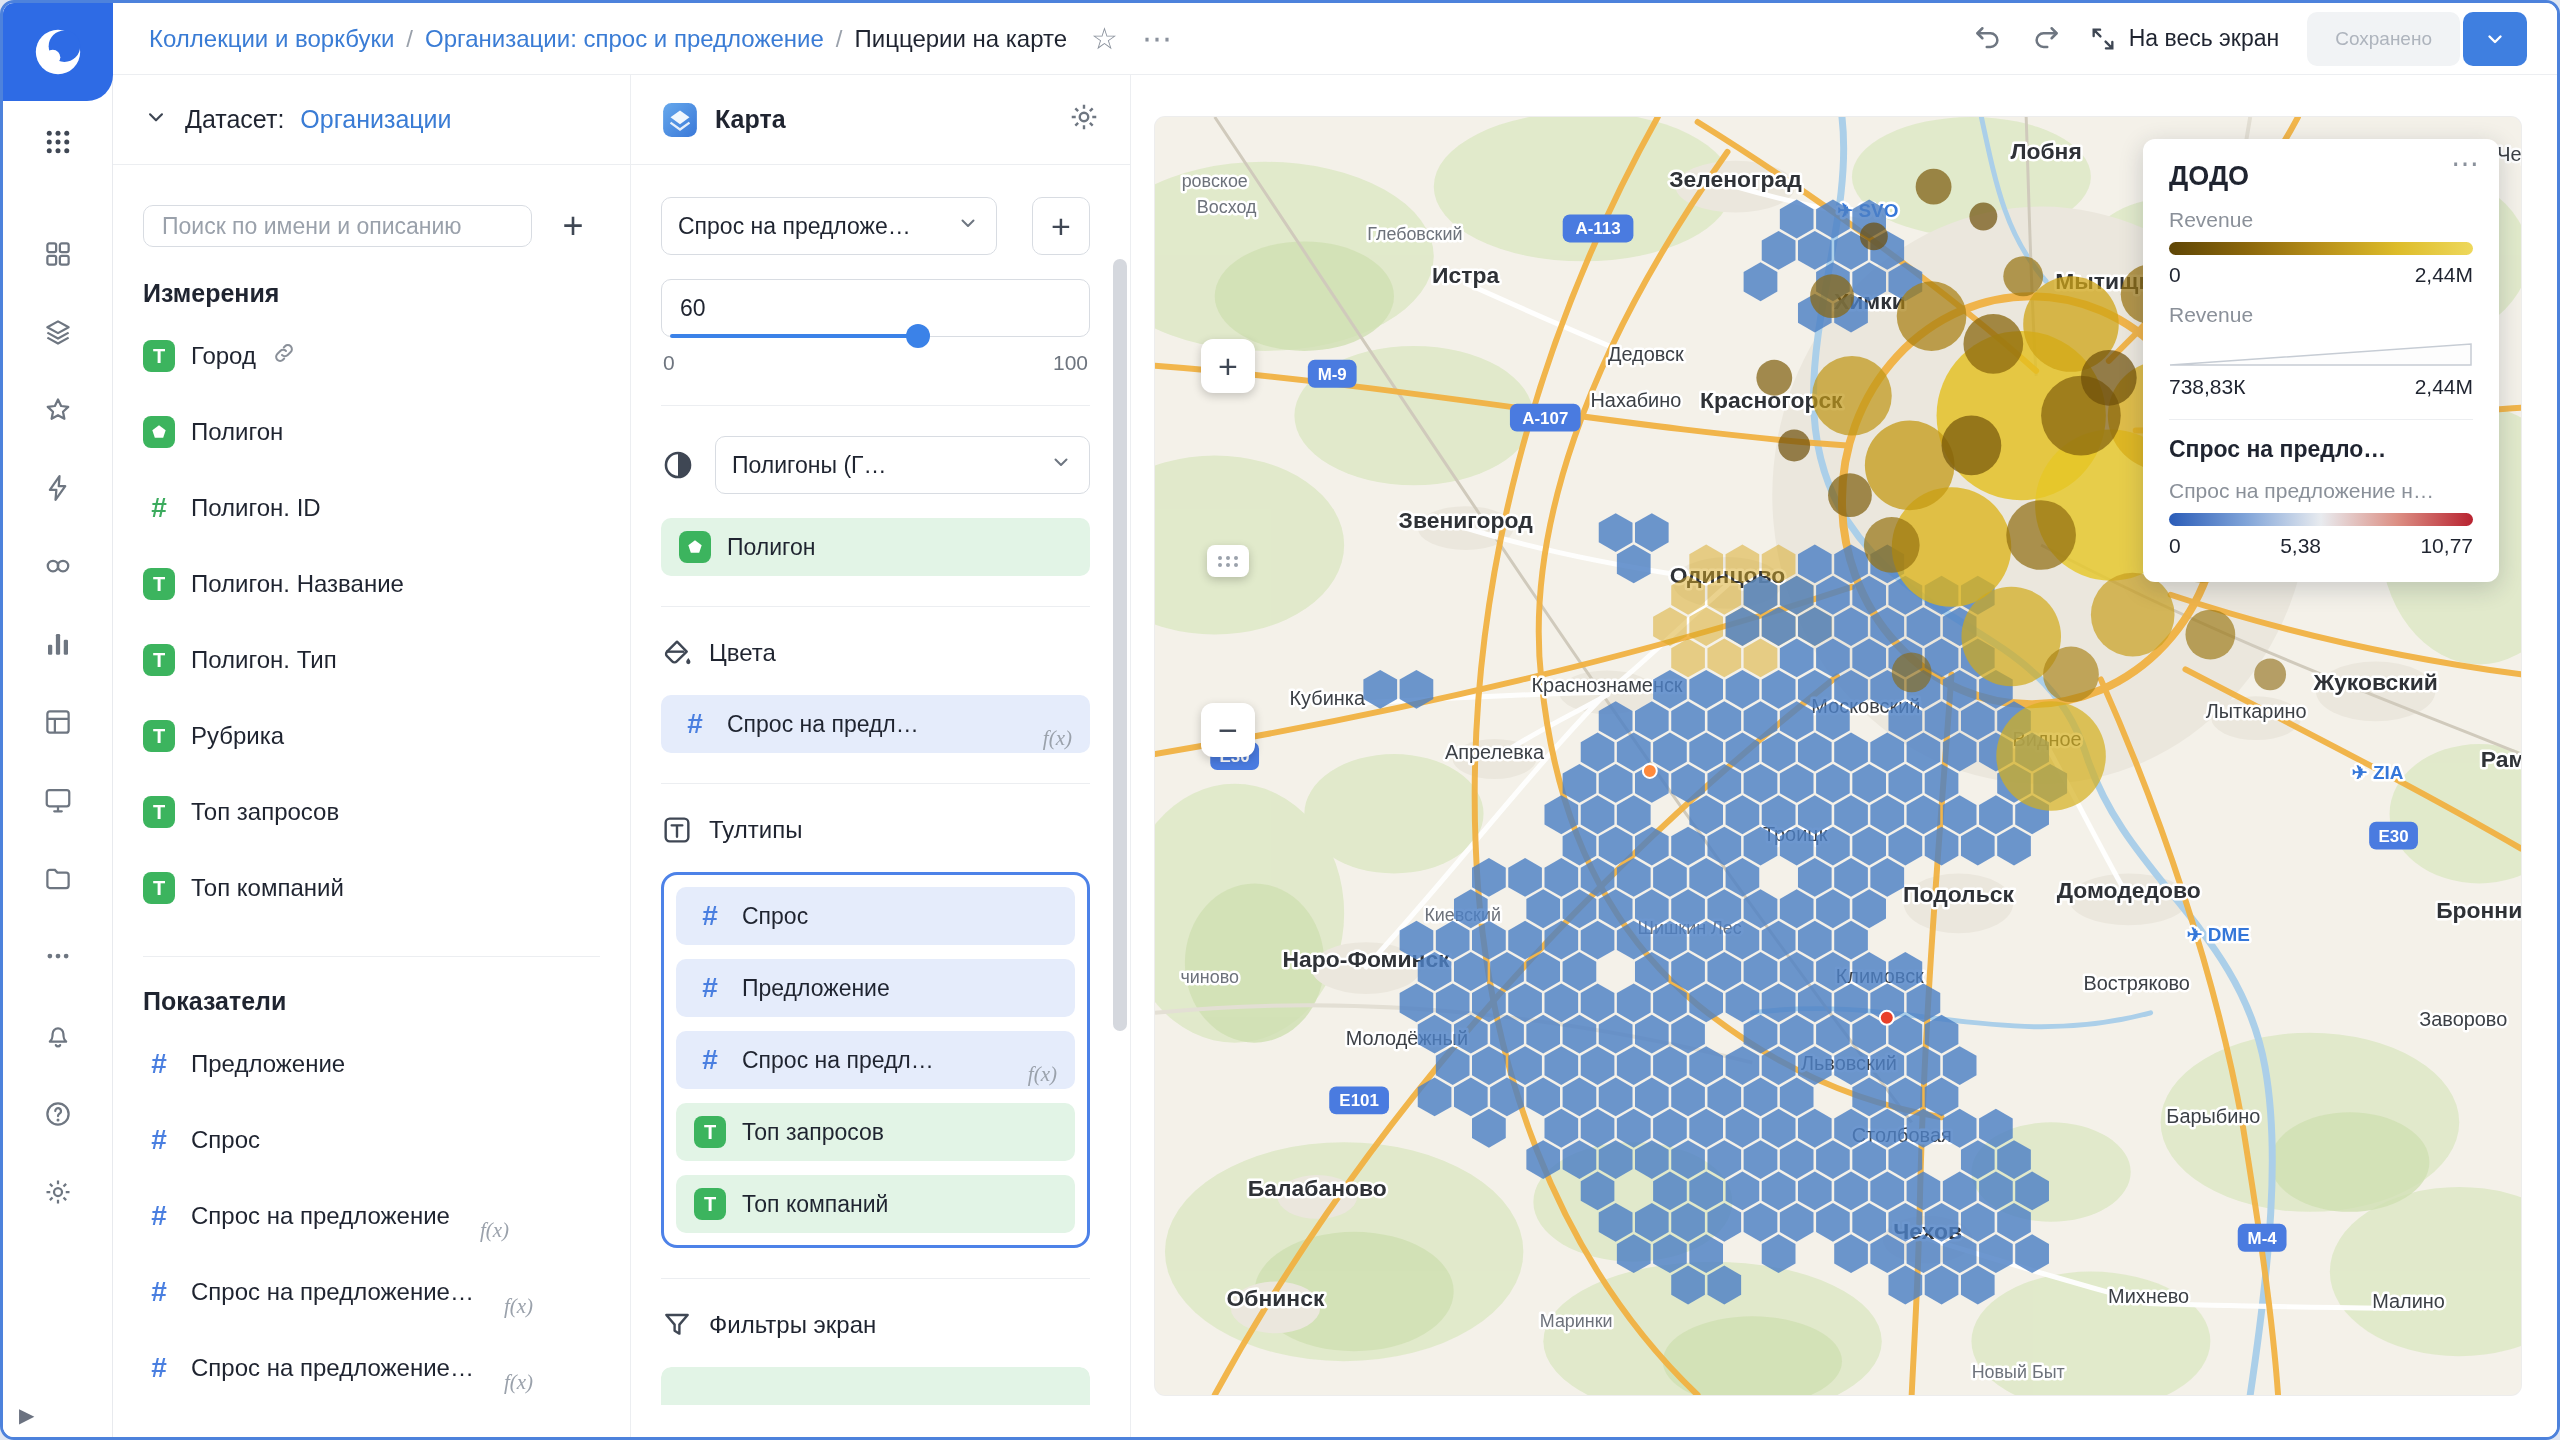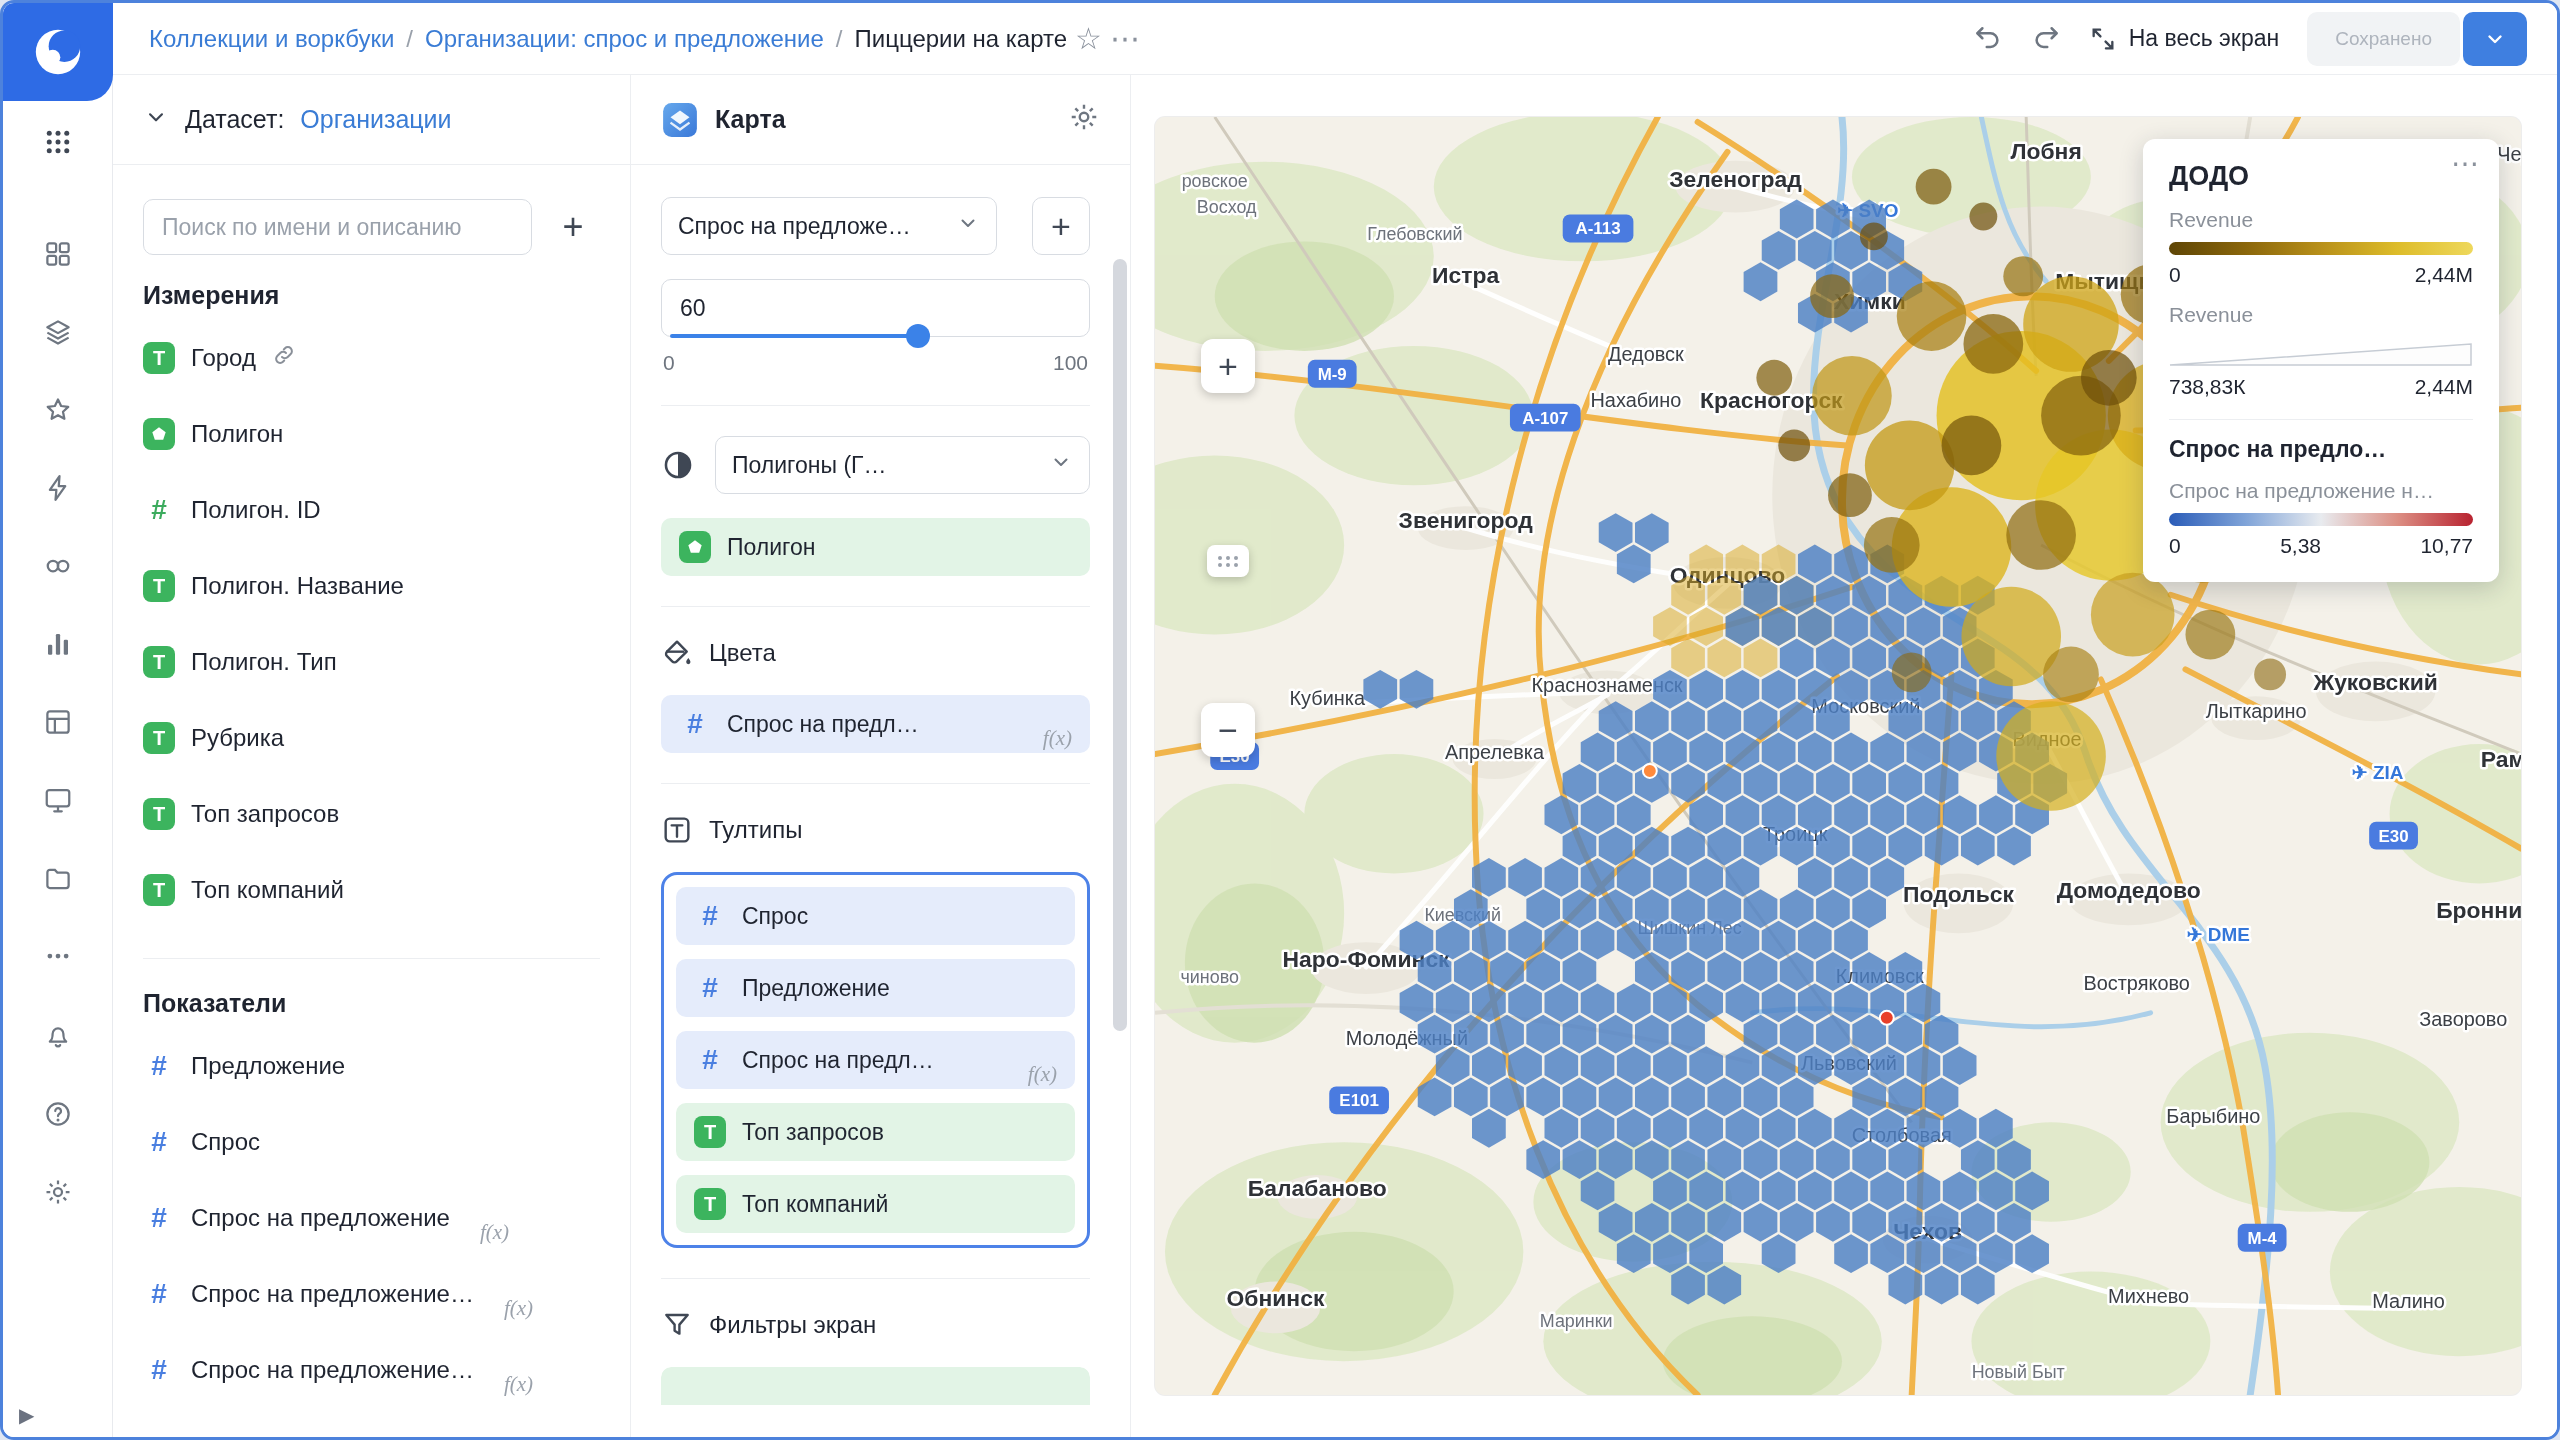--- a/index.html
+++ b/index.html
@@ -14,21 +14,21 @@
   .ric{width:64px;height:58px;display:flex;align-items:center;justify-content:center;border-radius:12px;cursor:pointer;}
   .ric svg{width:30px;height:30px;}
   .ric.apps{margin-top:12px;}
   .rail-items{margin-top:54px;display:flex;flex-direction:column;gap:20px;}
   .rail-bottom{margin-top:22px;display:flex;flex-direction:column;gap:20px;}
   .rail-foot{margin-top:auto;width:100%;padding:0 0 10px 16px;}
   .collapse{font-size:20px;color:#6b7280;cursor:pointer;}
 
   
   .main{flex:1;display:flex;flex-direction:column;min-width:0;}
-  .topbar{height:72px;flex:0 0 72px;display:flex;align-items:center;padding:0 30px 0 36px;border-bottom:1px solid #eceef1;gap:8px;background:#fff;}
+  .topbar{height:72px;flex:0 0 72px;display:flex;align-items:center;padding:0 30px 0 36px;border-bottom:1px solid #eceef1;gap:24px;background:#fff;}
   .crumbs{display:flex;gap:12px;font-size:24px;align-items:center;white-space:nowrap;}
   .crumb.link{color:#3a7cd5;cursor:pointer;}
   .crumb.cur{color:#1f2430;}
   .sep{color:#9aa1ab;}
   .tb-ic{color:#8a919c;cursor:pointer;line-height:1;}
   .tb-ic.star{font-size:30px;}
   .tb-ic.dots{font-size:30px;letter-spacing:2px;}
   .tb-right{margin-left:auto;display:flex;align-items:center;gap:28px;}
   .tb-right .hicon svg{width:30px;height:30px;}
   .fs-ctl{display:flex;gap:12px;font-size:23px;align-items:center;cursor:pointer;}
@@ -47,21 +47,21 @@
   .panel-header .chev-ic svg{width:26px;height:26px;}
   .ds-label{font-weight:400;}
   .ds-link{color:#3a7cd5;cursor:pointer;}
   .ph-title{font-weight:700;}
   .gear-btn{margin-left:auto;cursor:pointer;}
   .gear-btn svg{width:32px;height:32px;}
   .map-ic{width:38px;height:38px;}
 
   .p1-body{padding:34px 30px 0;flex:1;overflow:hidden;}
   .search-row{display:flex;gap:14px;align-items:center;margin-bottom:26px;}
-  .search-row input{flex:1;height:56px;border:1px solid #d8dce2;border-radius:10px;font-size:23px;padding:0 18px;color:#1f2430;outline:none;font-family:inherit;}
+  .search-row input{flex:1;height:42px;border:1px solid #d8dce2;border-radius:10px;font-size:23px;padding:0 18px;color:#1f2430;outline:none;font-family:inherit;}
   .search-row input::placeholder{color:#9aa1ab;}
   .plus-plain{width:54px;height:54px;font-size:36px;color:#3f4754;background:none;border:none;cursor:pointer;line-height:1;font-family:inherit;}
   .sec-title{font-size:25px;font-weight:700;margin:16px 0 10px;}
   .frow{height:76px;display:flex;align-items:center;gap:16px;font-size:24px;cursor:grab;}
   .fi{width:32px;height:32px;border-radius:8px;display:flex;align-items:center;justify-content:center;flex:0 0 32px;}
   .fi-t{background:#3cb45e;color:#fff;font-weight:700;font-size:20px;}
   .fi-geo{background:#3cb45e;}
   .fi-geo svg{width:20px;height:20px;}
   .fi-hash{background:none;font-weight:700;font-size:28px;}
   .fi-hash.g{color:#3cab5e;}

